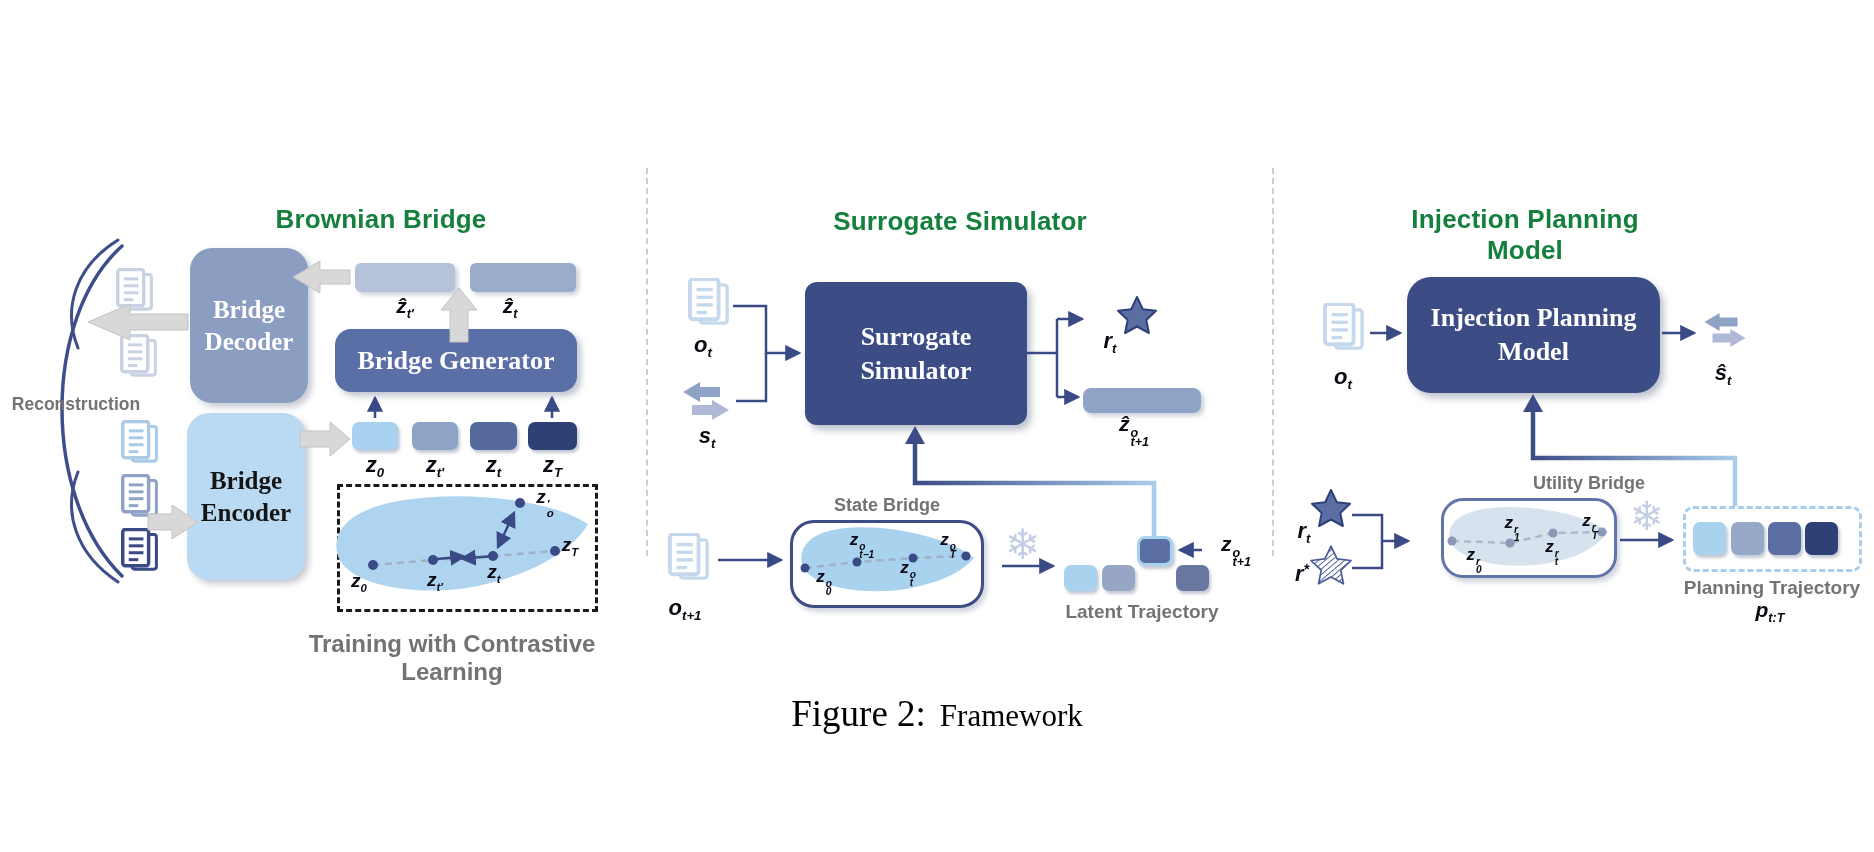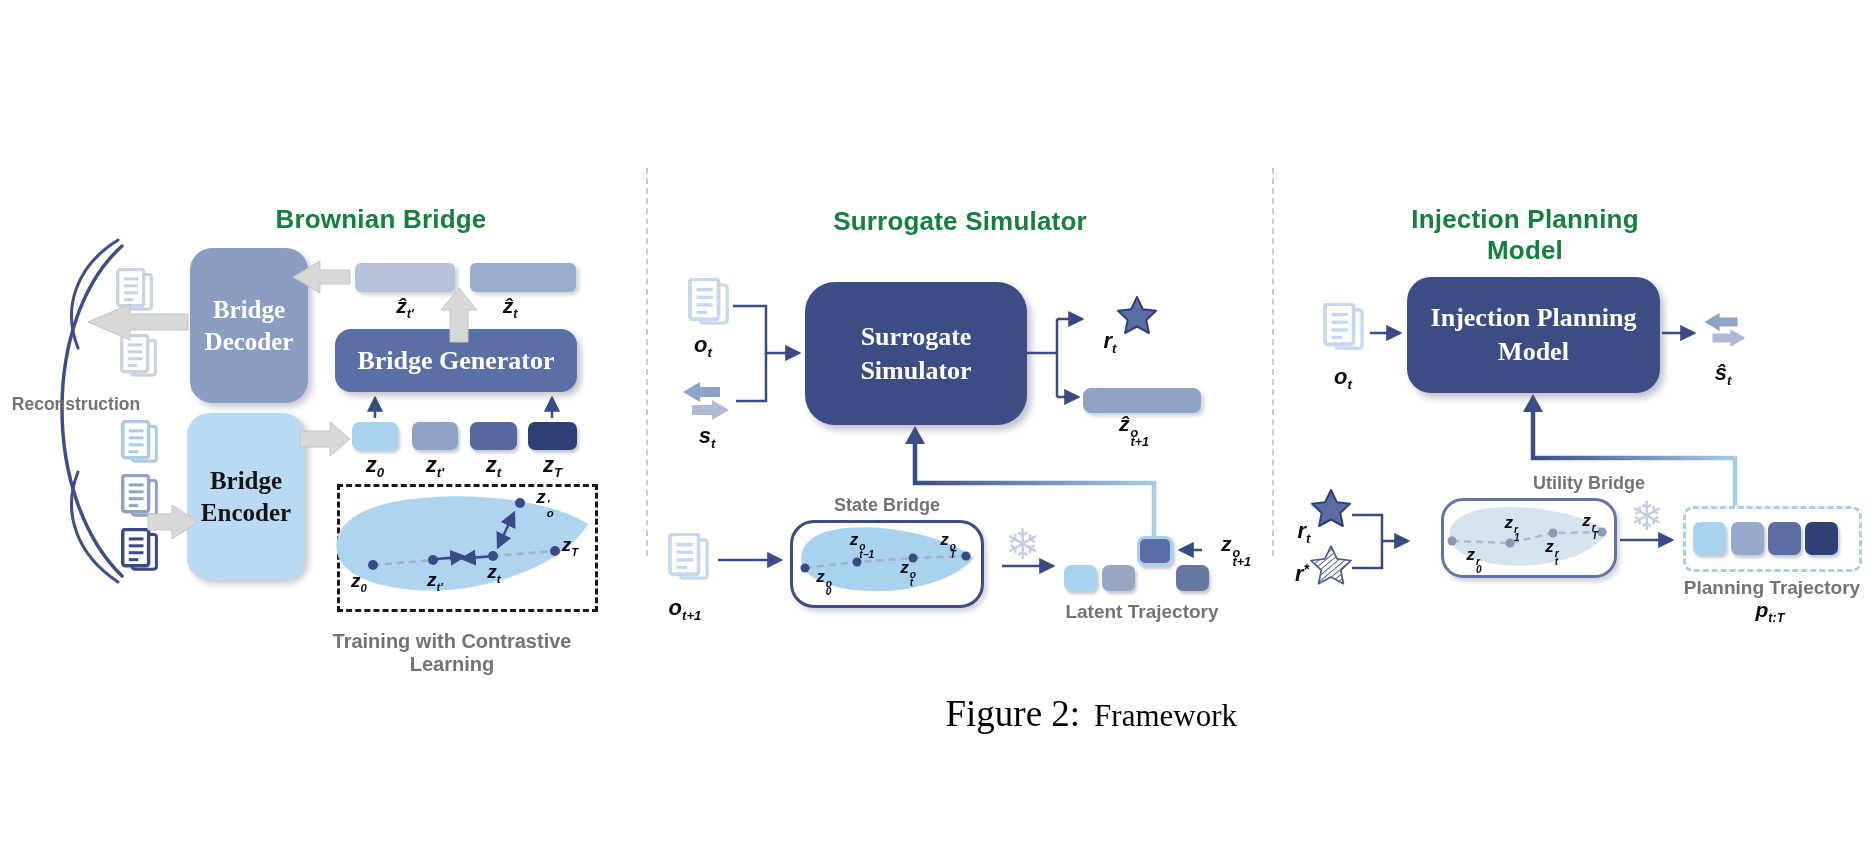--- a/index.html
+++ b/index.html
@@ -4,35 +4,35 @@
 <style>
   *{margin:0;padding:0;box-sizing:border-box}
   html,body{background:#ffffff}
   #canvas{position:relative;width:1874px;height:852px;background:#fff;overflow:hidden;
           font-family:"Liberation Sans","DejaVu Sans",sans-serif;color:#000}
   .divider{position:absolute;top:168px;height:388px;width:0;border-left:2px dashed #c9cdd4;z-index:1}
   .ptitle{position:absolute;font-weight:bold;font-size:26px;color:#15803d;text-align:center;z-index:6;letter-spacing:.2px}
   .slabel{position:absolute;font-weight:bold;font-size:18px;color:#737373;text-align:center;z-index:6}
   .box{position:absolute;display:flex;align-items:center;justify-content:center;text-align:center;
        white-space:pre-line;font-family:"Liberation Serif","DejaVu Serif",serif;font-weight:bold;z-index:2}
-  .navy{background:#3C4C85;color:#fff;border-radius:30px;box-shadow:4px 5px 7px rgba(125,135,160,.5)}
+  .navy{background:#3C4C85;color:#fff;border-radius:12px;box-shadow:4px 5px 7px rgba(125,135,160,.5)}
   .bar{position:absolute;border-radius:6px;z-index:2;box-shadow:3px 3px 4px rgba(140,150,170,.45)}
   .sq{position:absolute;border-radius:7px;z-index:2;box-shadow:2px 3px 3px rgba(140,150,170,.5)}
   .whitebox{position:absolute;background:#fff;z-index:2;box-shadow:3px 4px 5px rgba(140,150,170,.4)}
   .dashedbox{position:absolute;z-index:2;background:transparent}
   .math{position:absolute;text-align:center;font-family:Liberation Sans, sans-serif;
         font-weight:bold;font-style:italic;color:#0a0a14;z-index:6;white-space:nowrap}
   .m21{font-size:21px}.m22{font-size:22px}.m19{font-size:19px}.m17{font-size:17px}
   .math sub{font-size:.6em}
   .math sup{font-size:.65em;vertical-align:.5em}
   .ss{display:inline-flex;flex-direction:column;line-height:.78;font-size:.6em;
       vertical-align:-.45em;margin-left:1px;text-align:left}
   .snow{position:absolute;font-family:"DejaVu Sans",sans-serif;color:#C3CDE6;z-index:6;line-height:1}
   svg.overlay{position:absolute;left:0;top:0;z-index:4;pointer-events:none}
-  .caption{position:absolute;display:flex;align-items:baseline;justify-content:flex-end;gap:14px;z-index:6;
+  .caption{position:absolute;display:flex;align-items:baseline;justify-content:center;gap:14px;z-index:6;
            font-family:"Liberation Serif","DejaVu Serif",serif;color:#000}
   .cap1{font-size:37px}.cap2{font-size:31px}
 </style>
 </head>
 <body>
 
 <div id="canvas">
 
   <div class="divider" style="left:646px"></div>
   <div class="divider" style="left:1272px"></div>
@@ -57,21 +57,21 @@
   <div class="sq" style="left:412px;top:422px;width:46px;height:28px;background:#8FA3C7"></div>
   <div class="sq" style="left:470px;top:422px;width:47px;height:28px;background:#56699E"></div>
   <div class="sq" style="left:528px;top:422px;width:49px;height:28px;background:#2F4077"></div>
 
   <div class="math m22" style="left:352px;top:452px;width:46px"><span>z</span><sub>0</sub></div>
   <div class="math m22" style="left:412px;top:452px;width:46px"><span>z</span><sub>t′</sub></div>
   <div class="math m22" style="left:470px;top:452px;width:47px"><span>z</span><sub>t</sub></div>
   <div class="math m22" style="left:528px;top:452px;width:49px"><span>z</span><sub>T</sub></div>
 
   <div class="dashedbox" style="left:337px;top:484px;width:261px;height:128px;border:3px dashed #1a1a1a"></div>
-  <div class="slabel" style="left:297px;top:630px;width:310px;font-size:20px">Training with Contrastive Learning</div>
+  <div class="slabel" style="left:297px;top:630px;width:310px;font-size:24px">Training with Contrastive Learning</div>
 
   <div class="math m19" style="left:336px;top:570px;width:46px"><span>z</span><sub>0</sub></div>
   <div class="math m19" style="left:415px;top:569px;width:40px"><span>z</span><sub>t′</sub></div>
   <div class="math m19" style="left:474px;top:561px;width:40px"><span>z</span><sub>t</sub></div>
   <div class="math m19" style="left:550px;top:534px;width:40px"><span>z</span><sub>T</sub></div>
   <div class="math m19" style="left:523px;top:486px;width:44px"><span>z</span><span class="ss">
         <span>′</span>
         <span>o</span>
       </span></div>
 

